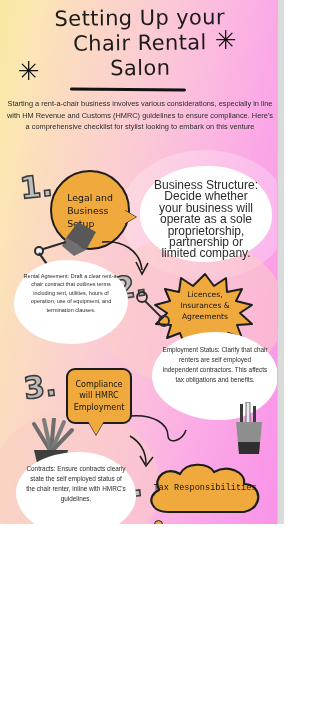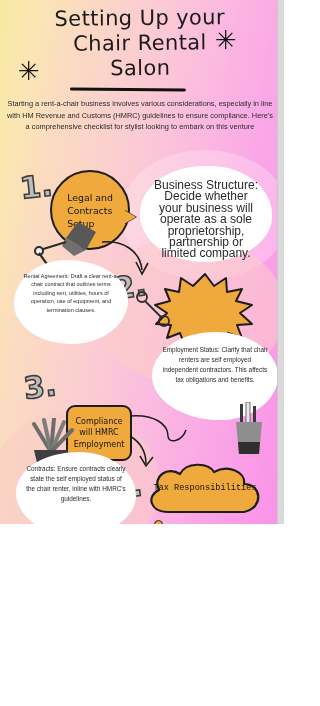--- a/index.html
+++ b/index.html
@@ -200,21 +200,20 @@
     width: 66px; height: 56px;
     background: #f0a93c;
     border: 2px solid #1d1d1d;
     border-radius: 9px;
     display: flex; align-items: center; justify-content: center;
     text-align: center;
     font-family: "DejaVu Sans", sans-serif;
     font-size: 8px;
     line-height: 11.5px;
     color: #151515;
-    margin-top: 37px;
   }
   .rect-bubble .tail2 {
     position: absolute;
     left: 20px; bottom: -13px;
     width: 0; height: 0;
     border-left: 8px solid transparent;
     border-right: 8px solid transparent;
     border-top: 14px solid #f0a93c;
     filter: drop-shadow(0 1.6px 0 #1d1d1d);
   }
@@ -304,21 +303,21 @@
   <p class="intro">Starting a rent-a-chair business  involves various considerations, especially in line with HM Revenue and Customs (HMRC) guidelines to ensure compliance. Here's a comprehensive checklist for stylist looking to embark on this venture</p>
 
   <div class="step-num num1">1.</div>
   <div class="step-num num2">2.</div>
   <div class="step-num num3">3.</div>
   <div class="step-num num4">4.</div>
 
   <div class="circle-bubble">
     <div>
       <span>Legal and</span><br>
-      <span>Contracts</span><br>
+      <span>Business</span><br>
       <span>Setup</span>
     </div>
     <span class="tail"></span>
   </div>
 
   <svg class="illus" style="left:30px; top:216px;" width="78" height="68" viewBox="0 0 78 68">
     <path d="M48 6 L66 16 L56 34 L36 22 Z" fill="#585858"></path>
     <path d="M36 22 L56 34 L44 40 L32 30 Z" fill="#707070"></path>
     <line x1="36" y1="26" x2="10" y2="34" stroke="#2b2b2b" stroke-width="2.2"></line>
     <circle cx="9" cy="35" r="4" fill="#efefef" stroke="#2b2b2b" stroke-width="2"></circle>
@@ -336,20 +335,25 @@
   </svg>
 
   <div class="info info-rental">
     <span>Rental Agreement: Draft a clear rent-a-chair contract that outlines terms including rent, utilities, hours of operation, use of equipment, and termination clauses.</span>
   </div>
 
   <div class="burst">
     <svg width="106" height="76" viewBox="0 0 106 76">
       <polygon points="53,2 62,14 74,6 75,20 90,17 84,29 100,33 88,41 100,52 85,53 90,66 76,61 73,74 62,64 53,74 44,64 33,74 28,61 15,66 19,53 4,52 15,41 3,33 18,29 13,17 27,20 29,6 41,14" fill="#f0a93c" stroke="#1d1d1d" stroke-width="2" stroke-linejoin="round"></polygon>
     </svg>
+    <div class="txt">
+      <span>Licences,</span><br>
+      <span>Insurances &amp;</span><br>
+      <span>Agreements</span>
+    </div>
   </div>
 
   <svg class="illus" style="left:136px; top:290px;" width="34" height="40" viewBox="0 0 34 40">
     <circle cx="6" cy="7" r="5" fill="none" stroke="#2b2b2b" stroke-width="1.8"></circle>
     <line x1="9" y1="11" x2="26" y2="28" stroke="#2b2b2b" stroke-width="1.8"></line>
     <circle cx="28" cy="31" r="5" fill="none" stroke="#2b2b2b" stroke-width="1.8"></circle>
   </svg>
 
   <div class="info info-employment">
     <span>Employment Status: Clarify that chair renters are self employed independent contractors. This affects tax obligations and benefits.</span>

